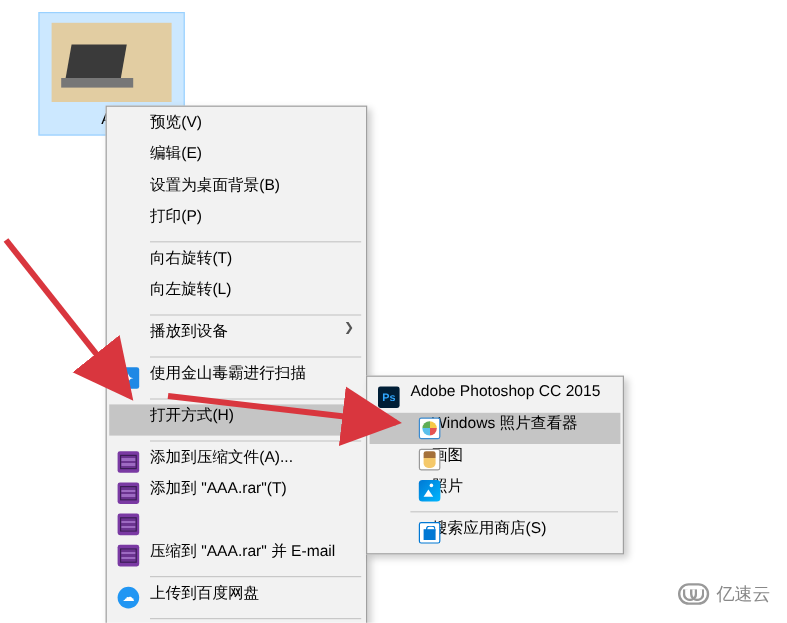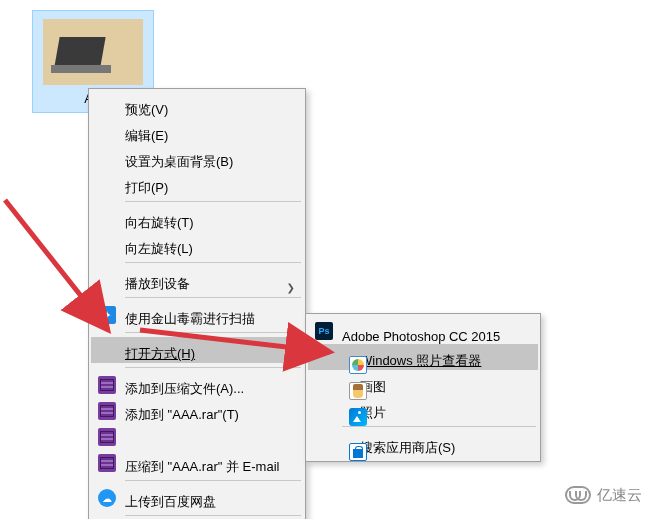--- a/index.html
+++ b/index.html
@@ -53,33 +53,33 @@
   
   .menu {
     position: absolute;
     background: #f2f2f2;
     border: 1px solid #a0a0a0;
     padding: 4px 2px;
     box-shadow: 3px 3px 6px rgba(0,0,0,0.2);
     z-index: 10;
   }
   .menu.primary { left: 88px; top: 88px; width: 218px; }
-  .menu.sub { left: 305px; top: 313px; width: 236px; z-index: 20; }
+  .menu.sub { left: 305px; top: 313px; width: 215px; z-index: 20; }
 
   .menu-item {
     display: flex;
-    align-items: flex-end;
+    align-items: flex-start;
     height: 26px;
     padding: 0 6px 0 34px;
     font-size: 13px;
     color: #000;
     position: relative;
     white-space: nowrap;
   }
-  .menu-item.highlight { background: #c5c5c5; text-decoration: underline; }
+  .menu-item.highlight { background: #c5c5c5; }
   .menu-item .chev {
     position: absolute;
     right: 8px;
     font-size: 10px;
     color: #555;
   }
   .menu-sep {
     height: 1px;
     background: #c8c8c8;
     margin: 4px 2px 4px 34px;

